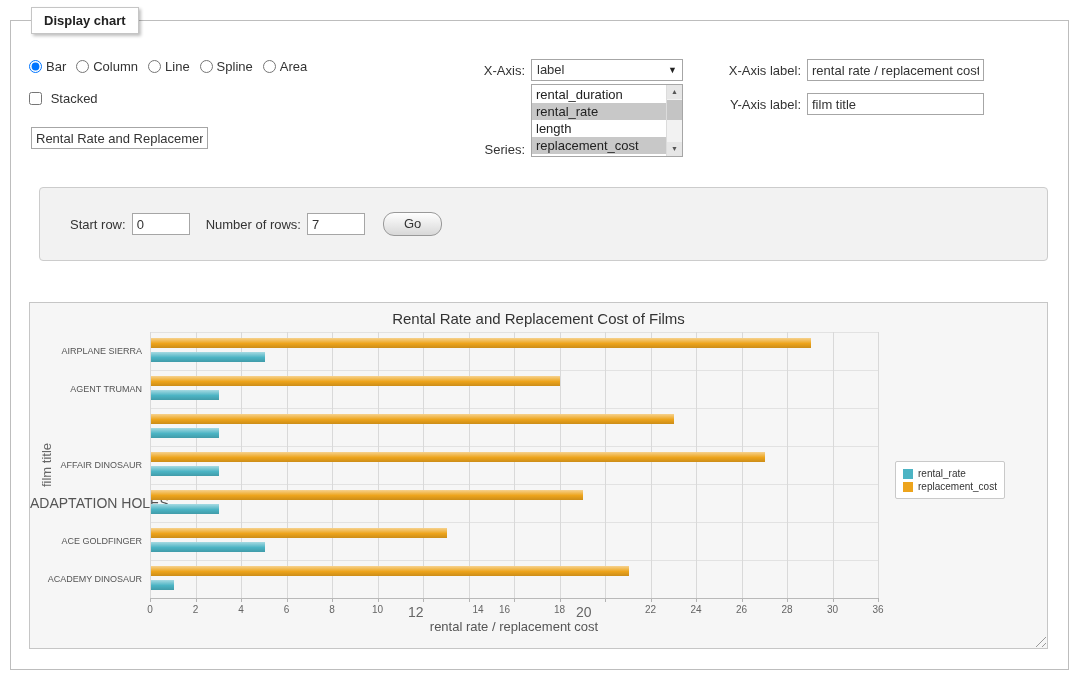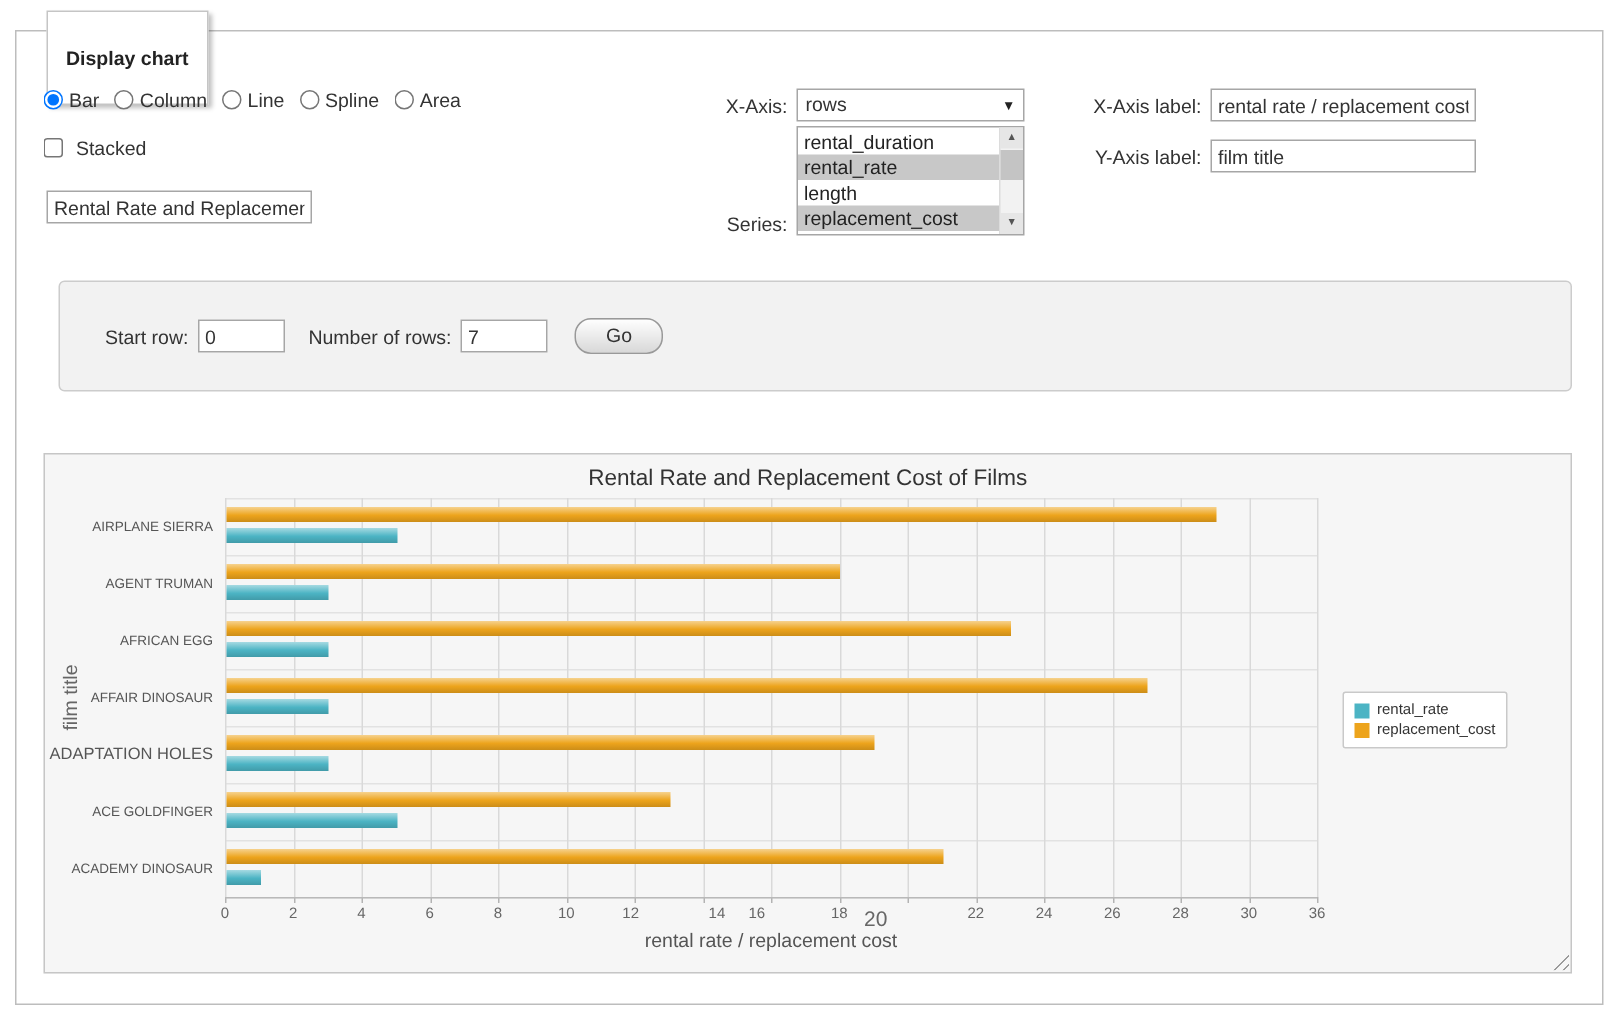--- a/index.html
+++ b/index.html
@@ -11,21 +11,21 @@
   }
   .abs { position:absolute; }
 
   #outer {
     left:10px; top:20px; width:1059px; height:650px;
     border:1px solid #bdbdbd; background:#fff;
   }
   #legendBox {
     left:20px; top:-14px; background:#fff; border:1px solid #c5c5c5;
     box-shadow:2px 2px 3px rgba(0,0,0,0.25);
-    padding:23px 12px; font-weight:bold; font-size:13px; color:#222;
+    padding:5px 12px; font-weight:bold; font-size:13px; color:#222;
   }
 
   
   #radioGroup { left:18px; top:38px; white-space:nowrap; }
   .radio-item { margin-right:10px; cursor:pointer; }
   .radio-item input { margin:0 4px 0 0; vertical-align:-2px; }
   #stackedWrap { left:18px; top:70px; cursor:pointer; }
   #stackedWrap input { margin:0 5px 0 0; vertical-align:-2px; }
 
   input.text {
@@ -124,21 +124,21 @@
   <label class="abs" id="stackedWrap">
     <input type="checkbox" id="stackedCheck" style="">
     <span>Stacked</span>
   </label>
 
   <input class="abs text" id="titleInput" value="Rental Rate and Replacement Cost of Films" style="">
 
   <span class="abs lbl r-lbl" id="xAxisLbl">X-Axis:</span>
 
   <div class="abs" id="xAxisSelect">
-    <span>rows</span>
+    <span>label</span>
     <span class="sel-arrow">▼</span>
   </div>
 
   <span class="abs lbl r-lbl" id="seriesLbl">Series:</span>
 
   <div class="abs" id="seriesList">
     <div id="seriesOptions">
         <div class="opt">rental_duration</div>
         <div class="opt selected">rental_rate</div>
         <div class="opt">length</div>
@@ -201,21 +201,21 @@
       <div style="position: absolute; left: 256.5px; top: 295px; width: 1px; height: 4px; background: rgb(179, 179, 179);"></div>
       <div style="position: absolute; left: 241.5px; top: 301px; width: 30px; text-align: center; font-size: 10px; color: rgb(102, 102, 102);">6</div>
       <div style="position: absolute; left: 302px; top: 29px; width: 1px; height: 266px; background: rgb(217, 217, 217);"></div>
       <div style="position: absolute; left: 302px; top: 295px; width: 1px; height: 4px; background: rgb(179, 179, 179);"></div>
       <div style="position: absolute; left: 287px; top: 301px; width: 30px; text-align: center; font-size: 10px; color: rgb(102, 102, 102);">8</div>
       <div style="position: absolute; left: 347.5px; top: 29px; width: 1px; height: 266px; background: rgb(217, 217, 217);"></div>
       <div style="position: absolute; left: 347.5px; top: 295px; width: 1px; height: 4px; background: rgb(179, 179, 179);"></div>
       <div style="position: absolute; left: 332.5px; top: 301px; width: 30px; text-align: center; font-size: 10px; color: rgb(102, 102, 102);">10</div>
       <div style="position: absolute; left: 393px; top: 29px; width: 1px; height: 266px; background: rgb(217, 217, 217);"></div>
       <div style="position: absolute; left: 393px; top: 295px; width: 1px; height: 4px; background: rgb(179, 179, 179);"></div>
-      <div style="position: absolute; left: 366px; top: 301px; width: 30px; text-align: right; font-size: 10px; color: rgb(102, 102, 102);">12</div>
+      <div style="position: absolute; left: 378px; top: 301px; width: 30px; text-align: left; font-size: 14px; color: rgb(102, 102, 102);">12</div>
       <div style="position: absolute; left: 438.5px; top: 29px; width: 1px; height: 266px; background: rgb(217, 217, 217);"></div>
       <div style="position: absolute; left: 438.5px; top: 295px; width: 1px; height: 4px; background: rgb(179, 179, 179);"></div>
       <div style="position: absolute; left: 423.5px; top: 301px; width: 30px; text-align: right; font-size: 10px; color: rgb(102, 102, 102);">14</div>
       <div style="position: absolute; left: 484px; top: 29px; width: 1px; height: 266px; background: rgb(217, 217, 217);"></div>
       <div style="position: absolute; left: 484px; top: 295px; width: 1px; height: 4px; background: rgb(179, 179, 179);"></div>
       <div style="position: absolute; left: 469px; top: 301px; width: 30px; font-size: 10px; color: rgb(102, 102, 102);">16</div>
       <div style="position: absolute; left: 529.5px; top: 29px; width: 1px; height: 266px; background: rgb(217, 217, 217);"></div>
       <div style="position: absolute; left: 529.5px; top: 295px; width: 1px; height: 4px; background: rgb(179, 179, 179);"></div>
       <div style="position: absolute; left: 514.5px; top: 301px; width: 30px; text-align: center; font-size: 10px; color: rgb(102, 102, 102);">18</div>
       <div style="position: absolute; left: 575px; top: 29px; width: 1px; height: 266px; background: rgb(217, 217, 217);"></div>
@@ -235,23 +235,22 @@
       <div style="position: absolute; left: 742px; top: 301px; width: 30px; text-align: center; font-size: 10px; color: rgb(102, 102, 102);">28</div>
       <div style="position: absolute; left: 802.5px; top: 29px; width: 1px; height: 266px; background: rgb(217, 217, 217);"></div>
       <div style="position: absolute; left: 802.5px; top: 295px; width: 1px; height: 4px; background: rgb(179, 179, 179);"></div>
       <div style="position: absolute; left: 787.5px; top: 301px; width: 30px; text-align: center; font-size: 10px; color: rgb(102, 102, 102);">30</div>
       <div style="position: absolute; left: 848px; top: 29px; width: 1px; height: 266px; background: rgb(217, 217, 217);"></div>
       <div style="position: absolute; left: 848px; top: 295px; width: 1px; height: 4px; background: rgb(179, 179, 179);"></div>
       <div style="position: absolute; left: 833px; top: 301px; width: 30px; text-align: center; font-size: 10px; color: rgb(102, 102, 102);">36</div>
       <div style="position: absolute; left: 120px; top: 295px; width: 728px; height: 1px; background: rgb(185, 185, 185);"></div>
       <div style="position: absolute; left: 0px; top: 29px; width: 112px; height: 38px; line-height: 38px; text-align: right; font-size: 9px; color: rgb(85, 85, 85); white-space: nowrap;">AIRPLANE SIERRA</div>
       <div style="position: absolute; left: 0px; top: 67px; width: 112px; height: 38px; line-height: 38px; text-align: right; font-size: 9px; color: rgb(85, 85, 85); white-space: nowrap;">AGENT TRUMAN</div>
-      <div style="position: absolute; left: 0px; top: 105px; width: 112px; height: 38px; line-height: 38px; text-align: right; font-size: 9px; color: rgb(85, 85, 85); white-space: nowrap;">AFRICAN EGG</div>
       <div style="position: absolute; left: 0px; top: 143px; width: 112px; height: 38px; line-height: 38px; text-align: right; font-size: 9px; color: rgb(85, 85, 85); white-space: nowrap;">AFFAIR DINOSAUR</div>
-      <div style="position: absolute; left: 0px; top: 181px; width: 112px; height: 38px; line-height: 38px; text-align: right; font-size: 11px; color: rgb(85, 85, 85); white-space: nowrap;">ADAPTATION HOLES</div>
+      <div style="position: absolute; left: 0px; top: 181px; width: 112px; height: 38px; line-height: 38px; text-align: right; font-size: 14px; color: rgb(85, 85, 85); white-space: nowrap;">ADAPTATION HOLES</div>
       <div style="position: absolute; left: 0px; top: 257px; width: 112px; height: 38px; line-height: 38px; text-align: right; font-size: 9px; color: rgb(85, 85, 85); white-space: nowrap;">ACADEMY DINOSAUR</div>
       <div style="position: absolute; left: 0px; top: 219px; width: 112px; height: 38px; line-height: 38px; text-align: right; font-size: 9px; color: rgb(85, 85, 85); white-space: nowrap;">ACE GOLDFINGER</div>
       <div style="position: absolute; left: 121px; top: 35px; width: 659.522px; height: 10px; background: linear-gradient(rgb(246, 210, 142) 0%, rgb(237, 164, 28) 55%, rgb(204, 141, 24) 100%);"></div>
       <div style="position: absolute; left: 121px; top: 73px; width: 409.272px; height: 10px; background: linear-gradient(rgb(246, 210, 142) 0%, rgb(237, 164, 28) 55%, rgb(204, 141, 24) 100%);"></div>
       <div style="position: absolute; left: 121px; top: 111px; width: 523.022px; height: 10px; background: linear-gradient(rgb(246, 210, 142) 0%, rgb(237, 164, 28) 55%, rgb(204, 141, 24) 100%);"></div>
       <div style="position: absolute; left: 121px; top: 149px; width: 614.022px; height: 10px; background: linear-gradient(rgb(246, 210, 142) 0%, rgb(237, 164, 28) 55%, rgb(204, 141, 24) 100%);"></div>
       <div style="position: absolute; left: 121px; top: 187px; width: 432.022px; height: 10px; background: linear-gradient(rgb(246, 210, 142) 0%, rgb(237, 164, 28) 55%, rgb(204, 141, 24) 100%);"></div>
       <div style="position: absolute; left: 121px; top: 225px; width: 295.522px; height: 10px; background: linear-gradient(rgb(246, 210, 142) 0%, rgb(237, 164, 28) 55%, rgb(204, 141, 24) 100%);"></div>
       <div style="position: absolute; left: 121px; top: 263px; width: 477.522px; height: 10px; background: linear-gradient(rgb(246, 210, 142) 0%, rgb(237, 164, 28) 55%, rgb(204, 141, 24) 100%);"></div>
       <div style="position: absolute; left: 121px; top: 49px; width: 113.522px; height: 10px; background: linear-gradient(rgb(166, 218, 226) 0%, rgb(76, 180, 196) 55%, rgb(65, 155, 169) 100%);"></div>

